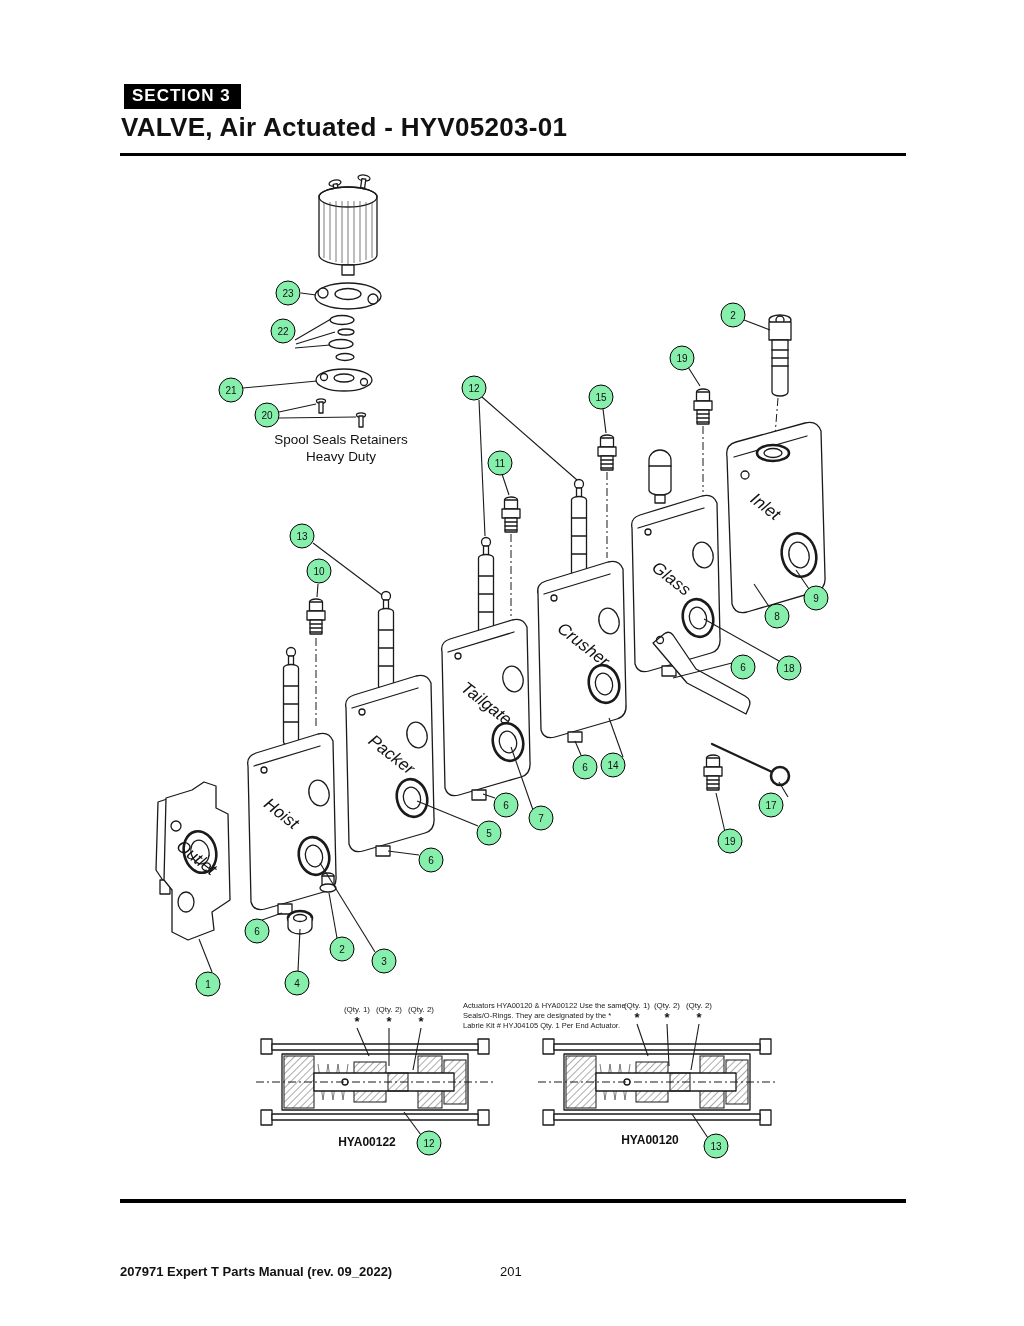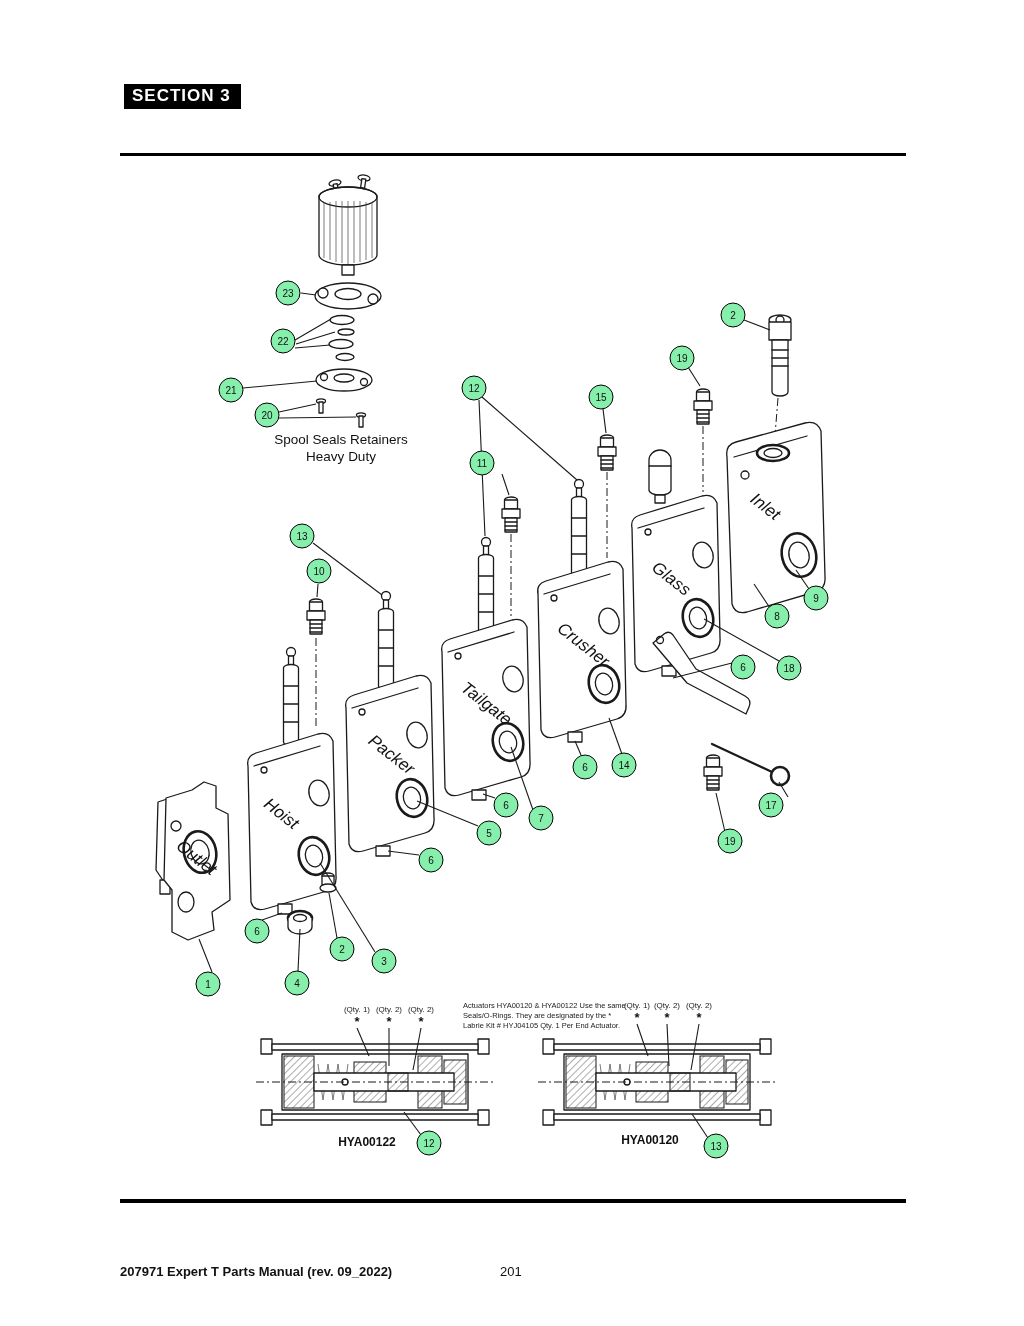--- a/index.html
+++ b/index.html
@@ -36,20 +36,21 @@
   text.qty { font:8px "Liberation Sans",sans-serif; fill:#222; }
   text.star { font:bold 13px "Liberation Sans",sans-serif; fill:#111; }
   text.pn { font:bold 12px "Liberation Sans",sans-serif; fill:#111; }
 </style>
 </head>
 <body>
 
 <div class="page">
 
   <div class="section-badge">SECTION 3</div>
+  <h1 class="page-title">VALVE, Air Actuated - HYV05203-01</h1>
   <div class="header-rule"></div>
 
   <div class="diagram">
     <svg width="790" height="1010" viewBox="0 0 790 1010">
       <defs>
         <pattern id="hatch" patternUnits="userSpaceOnUse" width="5" height="5" patternTransform="rotate(45)">
           <line x1="0" y1="0" x2="0" y2="5" stroke="#444" stroke-width="0.9"></line>
         </pattern>
 
         <g id="valvebody">
@@ -308,37 +309,37 @@
       <text class="qty" x="579" y="838" text-anchor="middle">(Qty. 2)</text>
       <text class="star" x="517" y="852" text-anchor="middle">*</text>
       <text class="star" x="547" y="852" text-anchor="middle">*</text>
       <text class="star" x="579" y="852" text-anchor="middle">*</text>
 
       <text class="pn" x="247" y="976" text-anchor="middle">HYA00122</text>
       <text class="pn" x="530" y="974" text-anchor="middle">HYA00120</text>
     </svg>
 
     <div class="callout" style="left:168px;top:123px">23</div>
-    <div class="callout" style="left:163px;top:171px">22</div>
+    <div class="callout" style="left:163px;top:161px">22</div>
     <div class="callout" style="left:111px;top:220px">21</div>
     <div class="callout" style="left:147px;top:245px">20</div>
     <div class="callout" style="left:613px;top:145px">2</div>
     <div class="callout" style="left:562px;top:188px">19</div>
     <div class="callout" style="left:354px;top:218px">12</div>
     <div class="callout" style="left:481px;top:227px">15</div>
-    <div class="callout" style="left:362px;top:293px">11</div>
+    <div class="callout" style="left:380px;top:293px">11</div>
     <div class="callout" style="left:182px;top:366px">13</div>
     <div class="callout" style="left:199px;top:401px">10</div>
     <div class="callout" style="left:696px;top:428px">9</div>
     <div class="callout" style="left:657px;top:446px">8</div>
     <div class="callout" style="left:669px;top:498px">18</div>
     <div class="callout" style="left:623px;top:497px">6</div>
     <div class="callout" style="left:651px;top:635px">17</div>
     <div class="callout" style="left:610px;top:671px">19</div>
-    <div class="callout" style="left:504px;top:595px">14</div>
+    <div class="callout" style="left:493px;top:595px">14</div>
     <div class="callout" style="left:465px;top:597px">6</div>
     <div class="callout" style="left:421px;top:648px">7</div>
     <div class="callout" style="left:386px;top:635px">6</div>
     <div class="callout" style="left:369px;top:663px">5</div>
     <div class="callout" style="left:311px;top:690px">6</div>
     <div class="callout" style="left:222px;top:779px">2</div>
     <div class="callout" style="left:264px;top:791px">3</div>
     <div class="callout" style="left:137px;top:761px">6</div>
     <div class="callout" style="left:177px;top:813px">4</div>
     <div class="callout" style="left:88px;top:814px">1</div>

